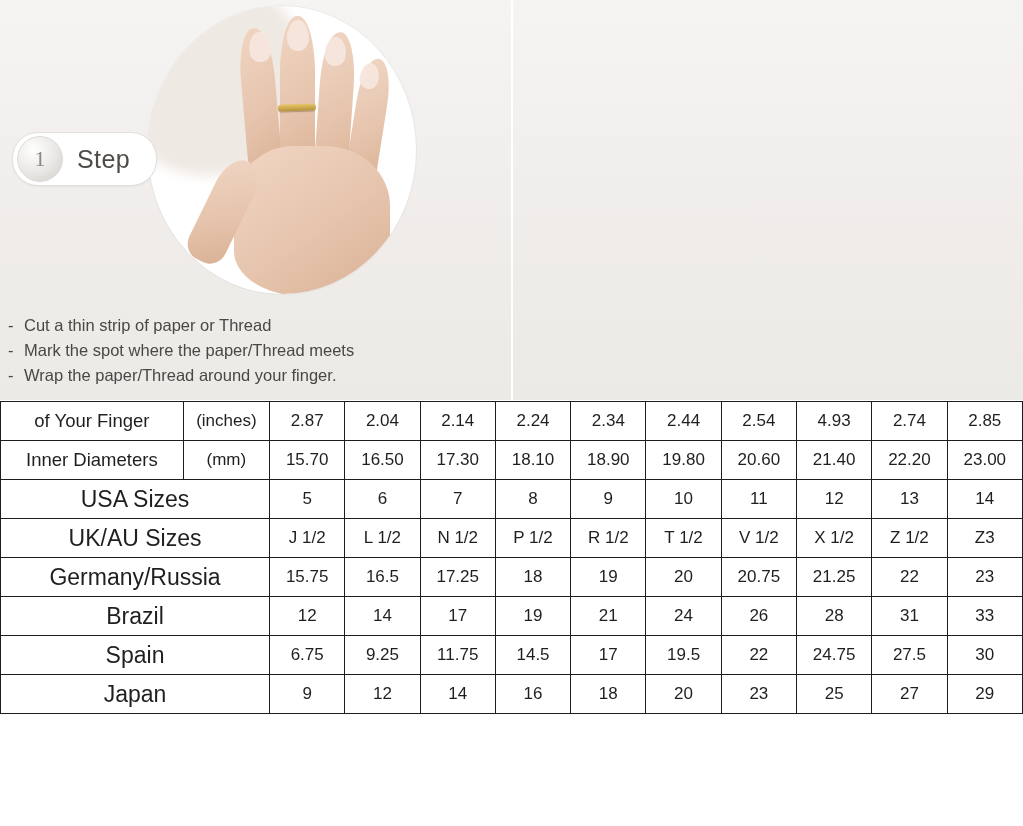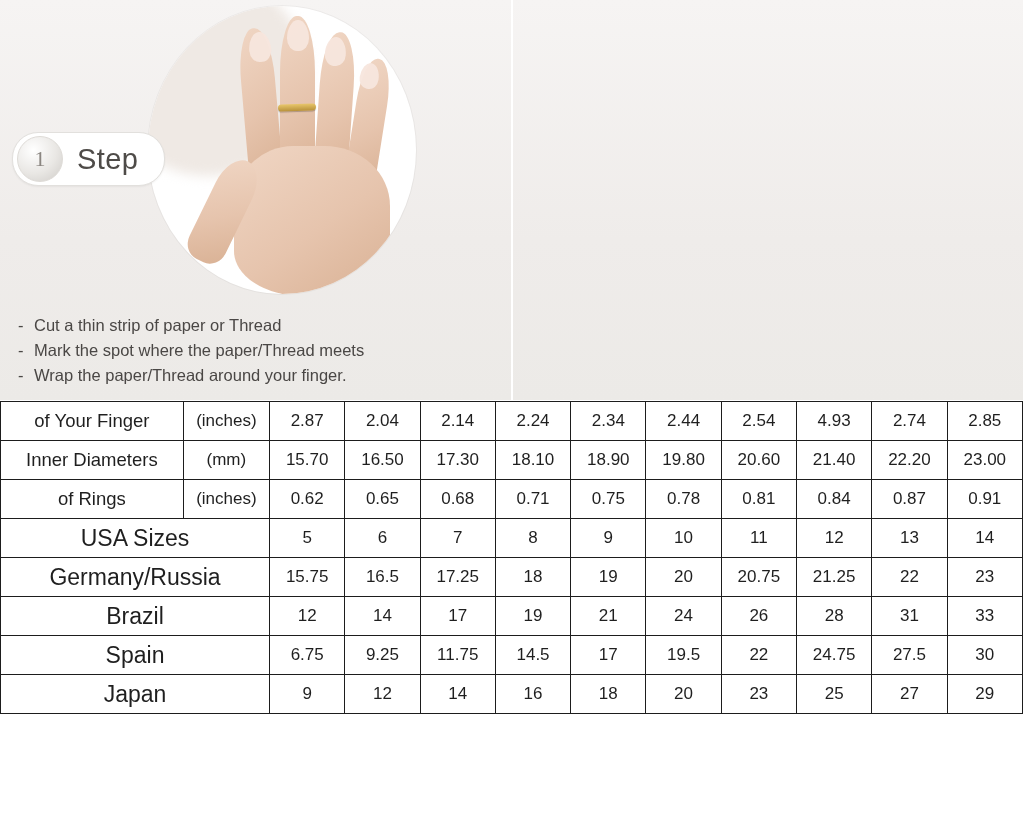--- a/index.html
+++ b/index.html
@@ -98,33 +98,33 @@
     border-radius: 50%;
     background: radial-gradient(circle at 35% 30%, #ffffff 0%, #e9e7e4 55%, #cfccc8 100%);
     border: 1px solid #dedbd7;
     color: #8b8681;
     font-size: 22px;
     display:flex; align-items:center; justify-content:center;
     margin-right: 14px;
     font-family: "Liberation Serif", serif;
   }
   .step-word {
-    font-size: 29px;
+    font-size: 25px;
     color: #4e4b48;
     letter-spacing: .4px;
   }
 
   .bullets {
     position: absolute;
     bottom: 12px;
     font-size: 16.5px;
     color: #4a4745;
     line-height: 25px;
   }
-  .bullets.left { left: 18px; }
+  .bullets.left { left: 8px; }
   .bullets div { white-space: nowrap; }
   .dash { display:inline-block; width: 16px; }
 
   
   table.size-table {
     position: absolute;
     left: 0; top: 401px;
     width: 1023px;
     border-collapse: collapse;
     table-layout: fixed;
@@ -250,49 +250,48 @@
         <td>17.30</td>
         <td>18.10</td>
         <td>18.90</td>
         <td>19.80</td>
         <td>20.60</td>
         <td>21.40</td>
         <td>22.20</td>
         <td>23.00</td>
       </tr>
 
-      <tr>
-        <td class="rowhead">of Rings</td>
-        <td class="unit">(inches)</td>
-        <td>0.62</td>
-        <td>0.65</td>
-        <td>0.68</td>
-        <td>0.71</td>
-        <td>0.75</td>
-        <td>0.78</td>
-        <td>0.81</td>
-        <td>0.84</td>
-        <td>0.87</td>
-        <td>0.91</td>
-      </tr>
 
       <tr>
         <td class="rowhead-left" colspan="2">USA Sizes</td>
         <td class="shaded">5</td>
         <td class="shaded">6</td>
         <td class="shaded">7</td>
         <td class="shaded">8</td>
         <td class="shaded">9</td>
         <td class="shaded">10</td>
         <td class="shaded">11</td>
         <td class="shaded">12</td>
         <td class="shaded">13</td>
         <td class="shaded">14</td>
       </tr>
 
+      <tr>
+        <td class="rowhead-left" colspan="2">UK/AU Sizes</td>
+        <td>J 1/2</td>
+        <td>L 1/2</td>
+        <td>N 1/2</td>
+        <td>P 1/2</td>
+        <td>R 1/2</td>
+        <td>T 1/2</td>
+        <td>V 1/2</td>
+        <td>X 1/2</td>
+        <td>Z 1/2</td>
+        <td>Z3</td>
+      </tr>
 
       <tr>
         <td class="rowhead-left" colspan="2">Germany/Russia</td>
         <td>15.75</td>
         <td>16.5</td>
         <td>17.25</td>
         <td>18</td>
         <td>19</td>
         <td>20</td>
         <td>20.75</td>

